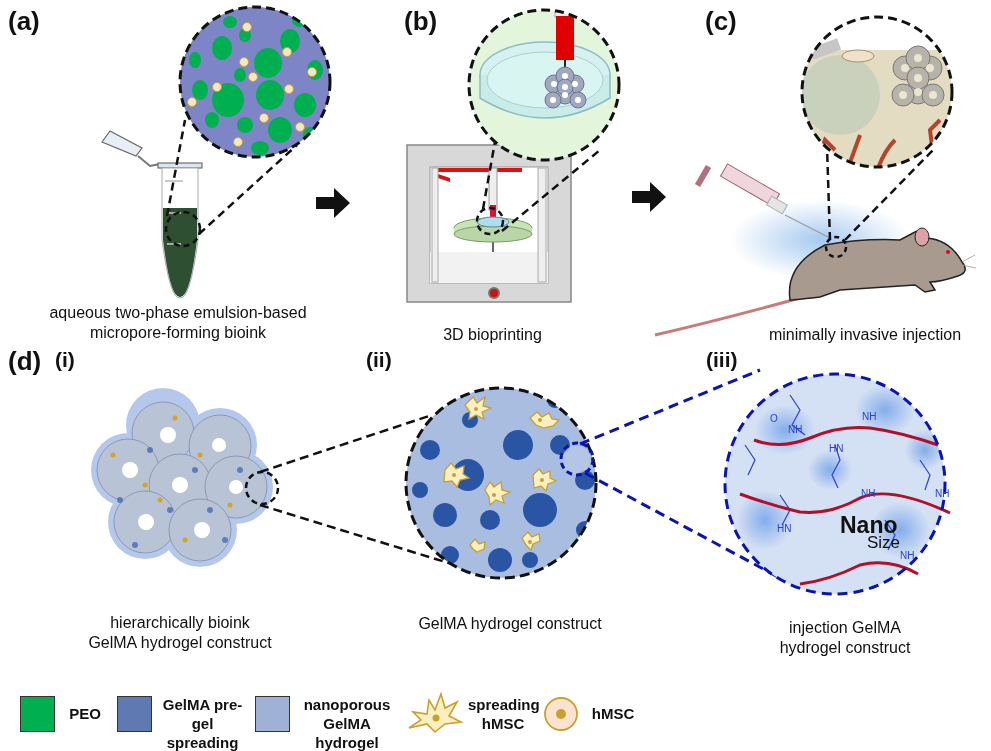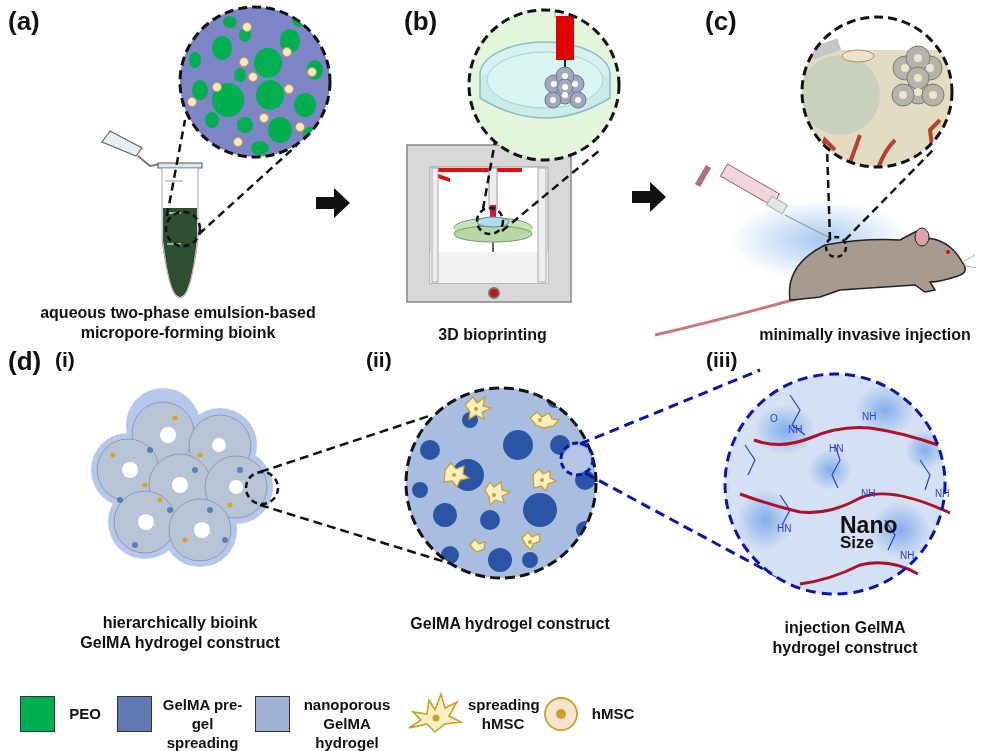--- a/index.html
+++ b/index.html
@@ -1,20 +1,20 @@
 <!DOCTYPE html>
 <html><head>
 <meta charset="utf-8">
 <style>
   html,body{margin:0;padding:0;background:#fff;}
   body{width:991px;height:751px;position:relative;overflow:hidden;font-family:"Liberation Sans",sans-serif;}
   .abs{position:absolute;}
   .plabel{font-weight:bold;font-size:26px;color:#111;}
   .sublabel{font-weight:bold;font-size:21px;color:#111;}
-  .cap{font-weight:bold;font-size:16px;color:#111;text-align:center;line-height:20px;}
+  .cap{font-weight:normal;font-size:16px;color:#111;text-align:center;line-height:20px;}
   .leg{font-weight:bold;font-size:15px;color:#111;text-align:center;line-height:19px;}
   svg.layer{position:absolute;left:0;top:0;}
 </style>
 </head>
 <body>
 
 <div class="abs plabel" style="left:8px;top:6px">(a)</div>
 <div class="abs plabel" style="left:404px;top:6px">(b)</div>
 <div class="abs plabel" style="left:705px;top:6px">(c)</div>
 <div class="abs plabel" style="left:8px;top:346px">(d)</div>
@@ -336,21 +336,21 @@
 
 <div class="abs" style="left:788px;top:424px;font-size:10px;color:#2b3fd1">NH</div>
 <div class="abs" style="left:862px;top:411px;font-size:10px;color:#2b3fd1">NH</div>
 <div class="abs" style="left:770px;top:413px;font-size:10px;color:#2b3fd1">O</div>
 <div class="abs" style="left:829px;top:443px;font-size:10px;color:#2b3fd1">HN</div>
 <div class="abs" style="left:861px;top:488px;font-size:10px;color:#2b3fd1">NH</div>
 <div class="abs" style="left:935px;top:488px;font-size:10px;color:#2b3fd1">NH</div>
 <div class="abs" style="left:777px;top:523px;font-size:10px;color:#2b3fd1">HN</div>
 <div class="abs" style="left:900px;top:550px;font-size:10px;color:#2b3fd1">NH</div>
 <div class="abs" style="left:840px;top:512px;font-weight:bold;font-size:23px;color:#111;text-align:left;width:60px">Nano</div>
-<div class="abs" style="left:840px;top:533px;font-weight:bold;font-size:17px;color:#111;text-align:left;width:60px">Size</div>
+<div class="abs" style="left:840px;top:533px;font-weight:normal;font-size:17px;color:#111;text-align:right;width:60px">Size</div>
 
 <div class="abs cap" style="left:0px;top:303px;width:356px">
   <div>aqueous two-phase emulsion-based</div>
   <div>micropore-forming bioink</div>
 </div>
 <div class="abs cap" style="left:400px;top:325px;width:185px">3D bioprinting</div>
 <div class="abs cap" style="left:745px;top:325px;width:240px">minimally invasive injection</div>
 <div class="abs cap" style="left:40px;top:613px;width:280px">
   <div>hierarchically bioink</div>
   <div>GelMA hydrogel construct</div>

